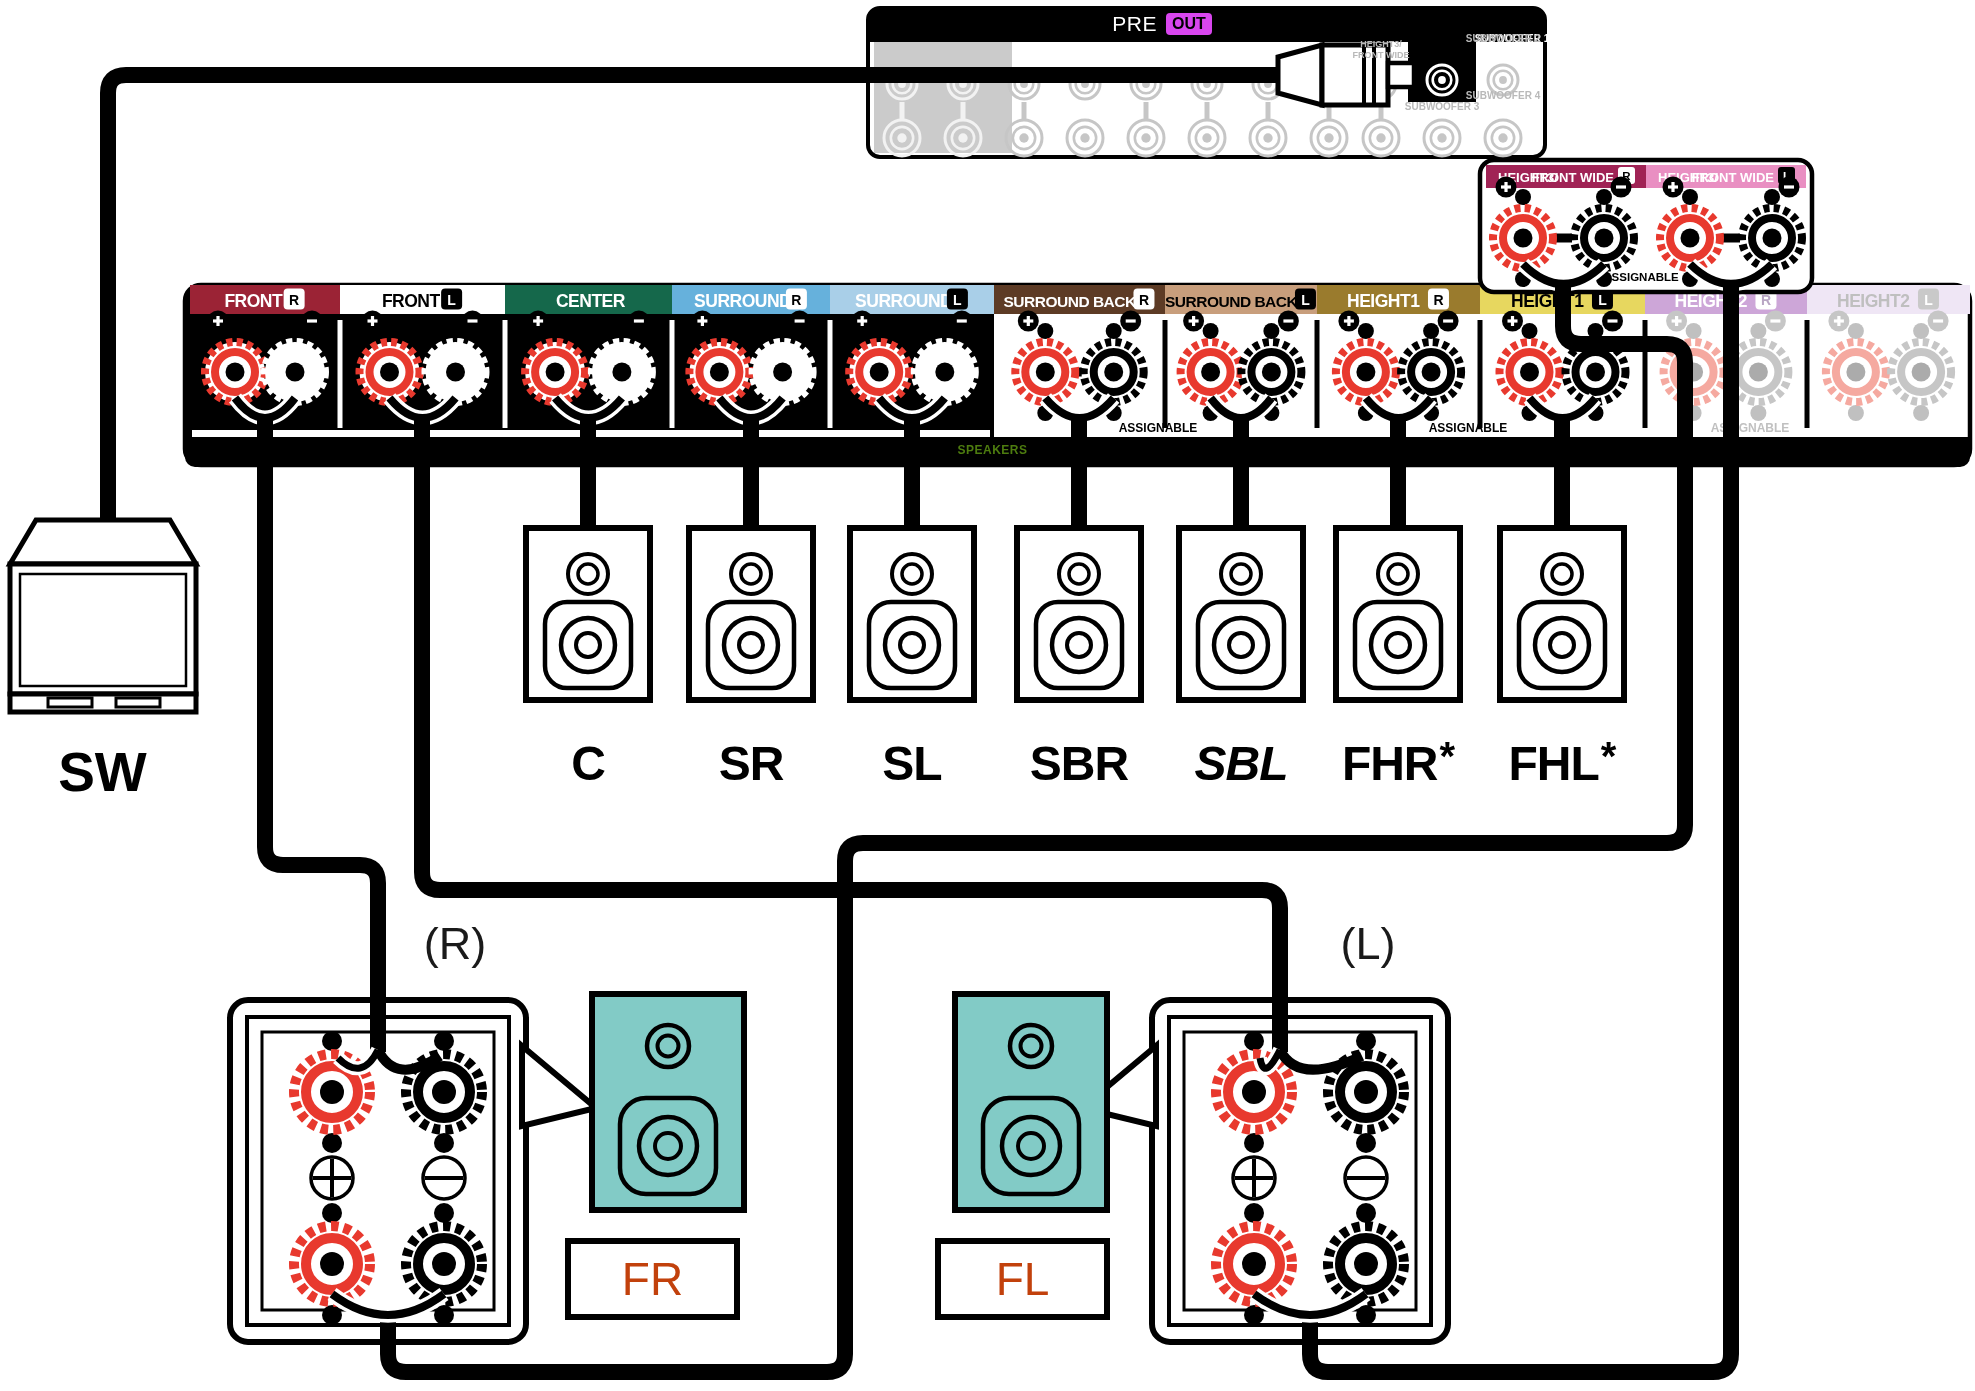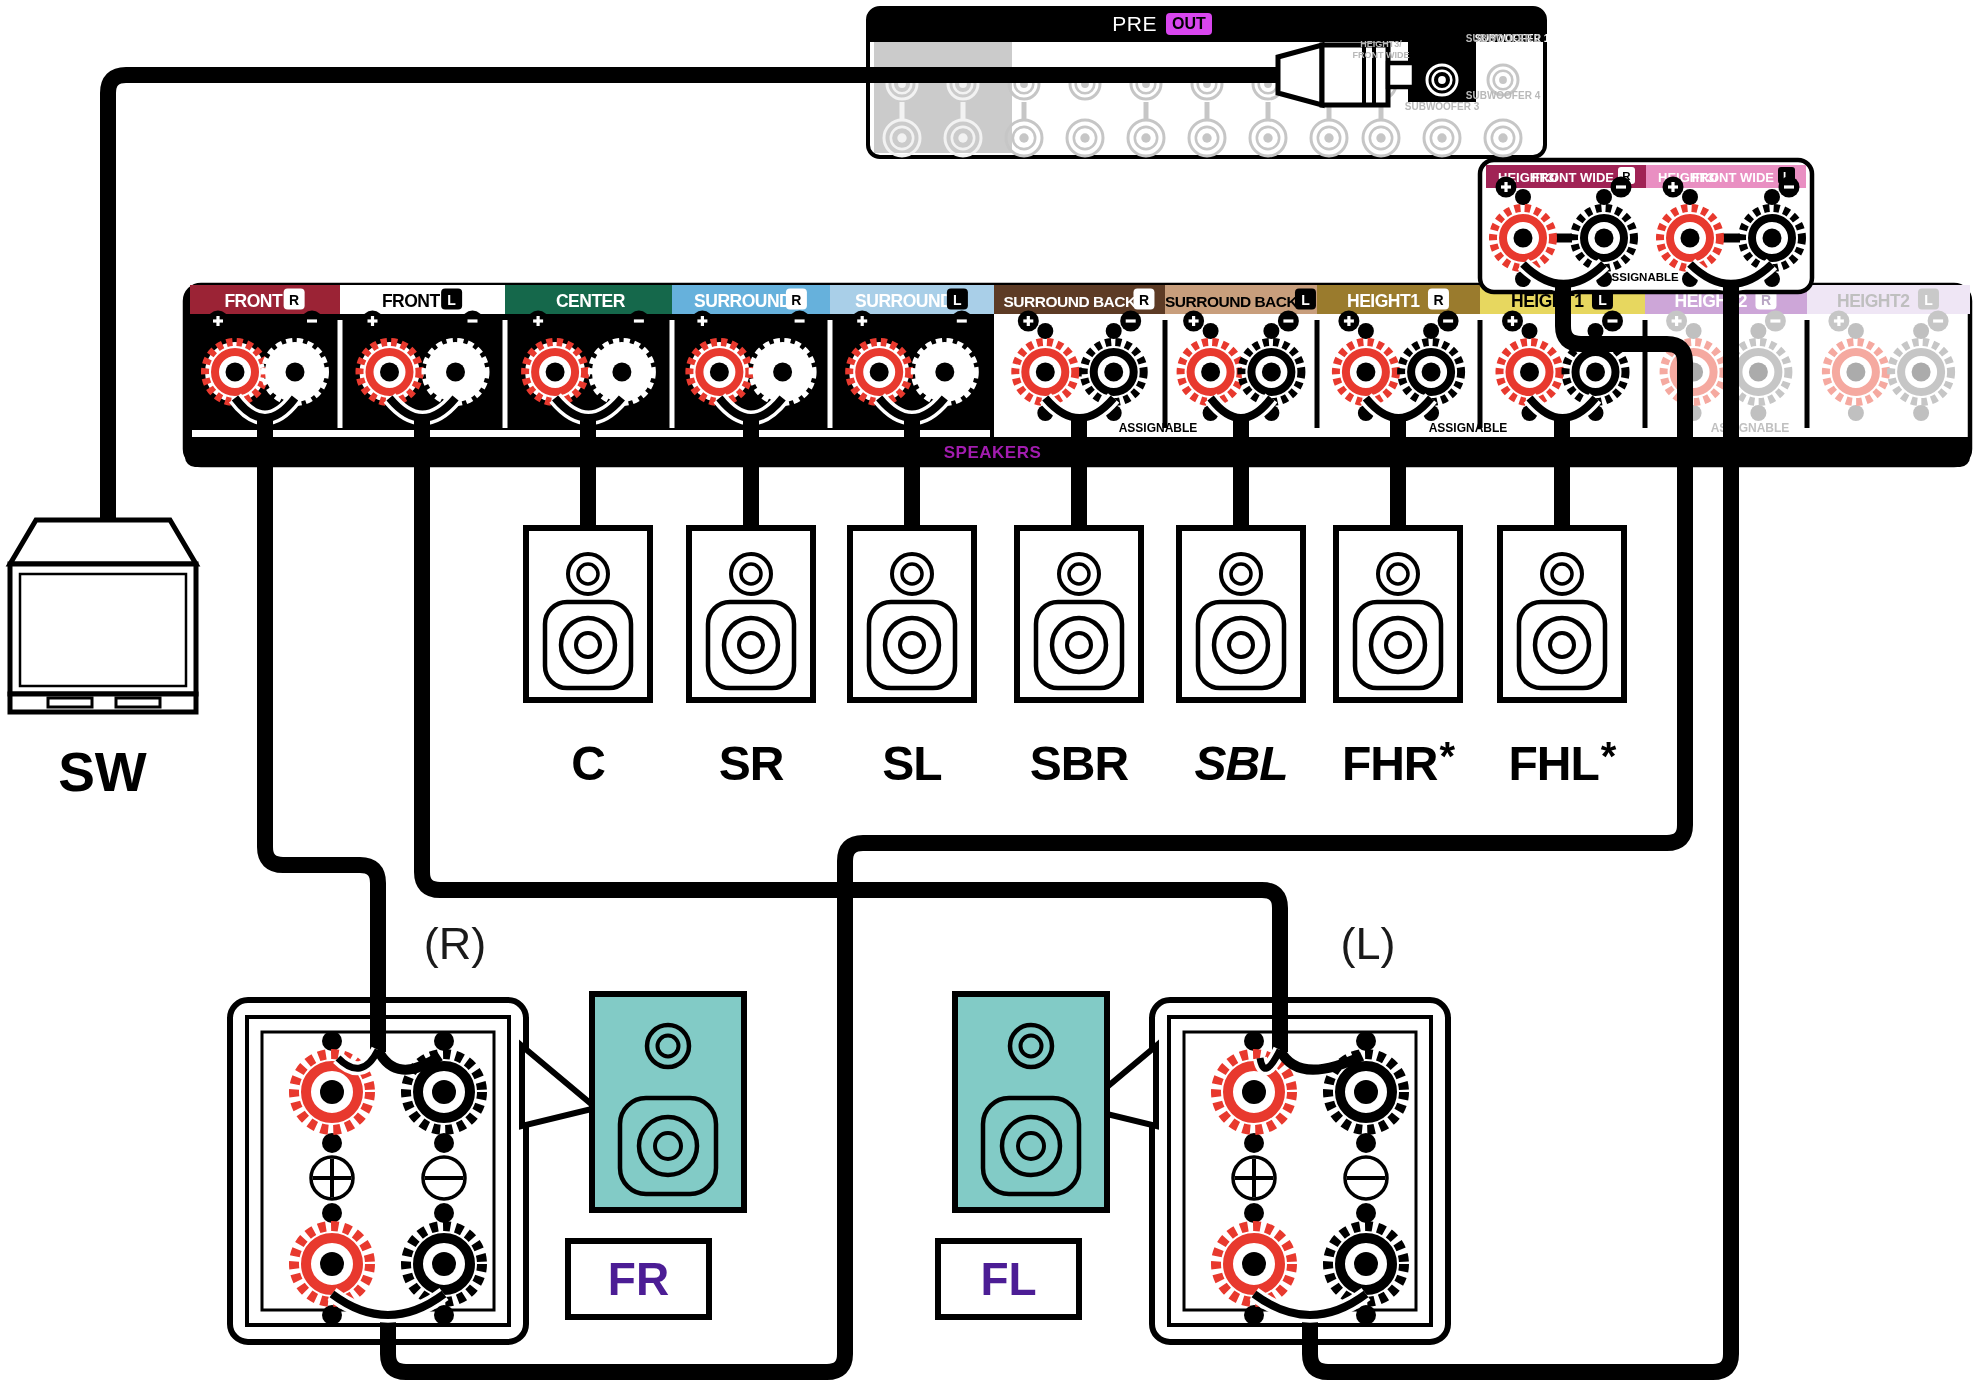--- a/index.html
+++ b/index.html
@@ -6,28 +6,28 @@
   #canvas{position:relative;width:1975px;height:1391px;background:#fff;overflow:hidden;
           font-family:"Liberation Sans", sans-serif;}
   #scene{position:absolute;left:0;top:0;z-index:1;}
   .t{position:absolute;z-index:2;white-space:nowrap;}
   svg text{font-family:"Liberation Sans", sans-serif;font-weight:bold;}
   .pre{left:1095px;top:12px;width:62px;text-align:right;color:#fff;font-size:21px;font-weight:normal;letter-spacing:.5px;}
   .outbox{left:1166px;top:13px;width:46px;height:22px;background:#d946ef;color:#000;border-radius:4px;
           font-size:16px;font-weight:bold;text-align:center;line-height:22px;}
   .plabel{position:absolute;width:120px;text-align:center;font-size:10px;font-weight:bold;color:#b9b9b9;line-height:12px;}
   .plabel.zone{color:#fff;}
-  .speakersbar{left:920px;top:443px;width:145px;text-align:center;color:#a21caf;font-size:17px;font-weight:bold;letter-spacing:.5px;}
+  .speakersbar{left:920px;top:443px;width:145px;text-align:center;color:#4d7c0f;font-size:12px;font-weight:bold;letter-spacing:.5px;}
   .spklab{position:absolute;width:180px;text-align:center;font-size:48px;font-weight:bold;color:#000;letter-spacing:-1px;top:736px;}
   .spklab .star{font-size:40px;position:relative;top:-10px;margin-left:2px;}
   .sw{left:30px;top:740px;width:145px;text-align:center;font-size:55px;font-weight:bold;color:#000000;}
   .posR{left:410px;top:918px;width:90px;text-align:center;font-size:45px;font-weight:400;color:#1a1a1a;}
   .posL{left:1323px;top:918px;width:90px;text-align:center;font-size:45px;font-weight:400;color:#1a1a1a;}
-  .tag{position:absolute;z-index:2;width:147px;height:82px;border:6px solid #000;box-sizing:border-box;
-       display:flex;align-items:center;justify-content:center;font-size:46px;font-weight:bold;color:#4c1d95;}
+  .tag{position:absolute;z-index:2;width:175px;height:82px;border:6px solid #000;box-sizing:border-box;
+       display:flex;align-items:center;justify-content:center;font-size:46px;font-weight:normal;color:#c2410c;}
   .frtag{left:565px;top:1238px;}
   .fltag{left:935px;top:1238px;}
 </style>
 </head>
 <body>
 
 <div id="canvas">
   <svg id="scene" width="1975" height="1391" viewBox="0 0 1975 1391">
       <g>
         <rect x="868" y="8" width="677" height="149" rx="12" fill="#fff" stroke="#000" stroke-width="4"></rect>

